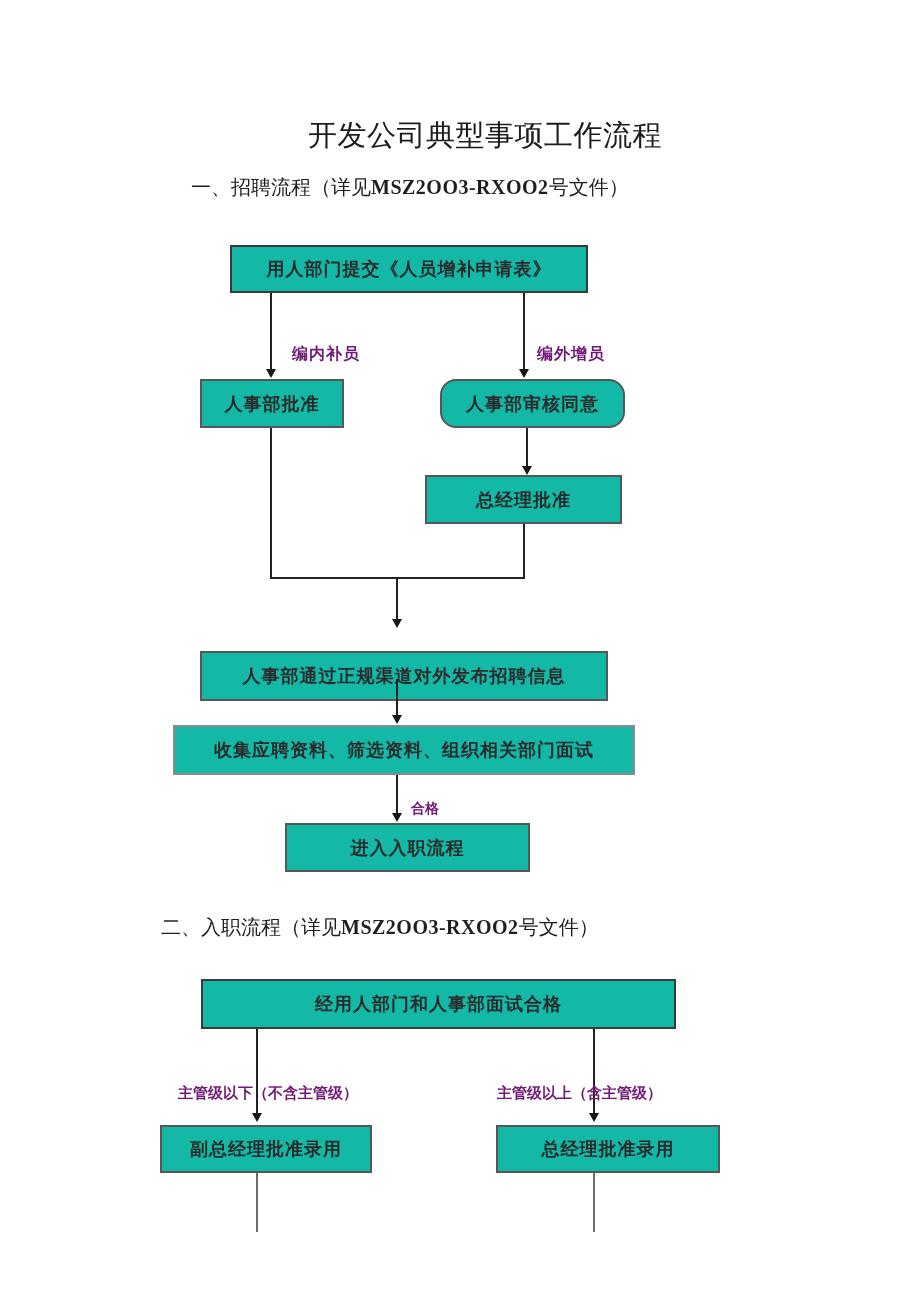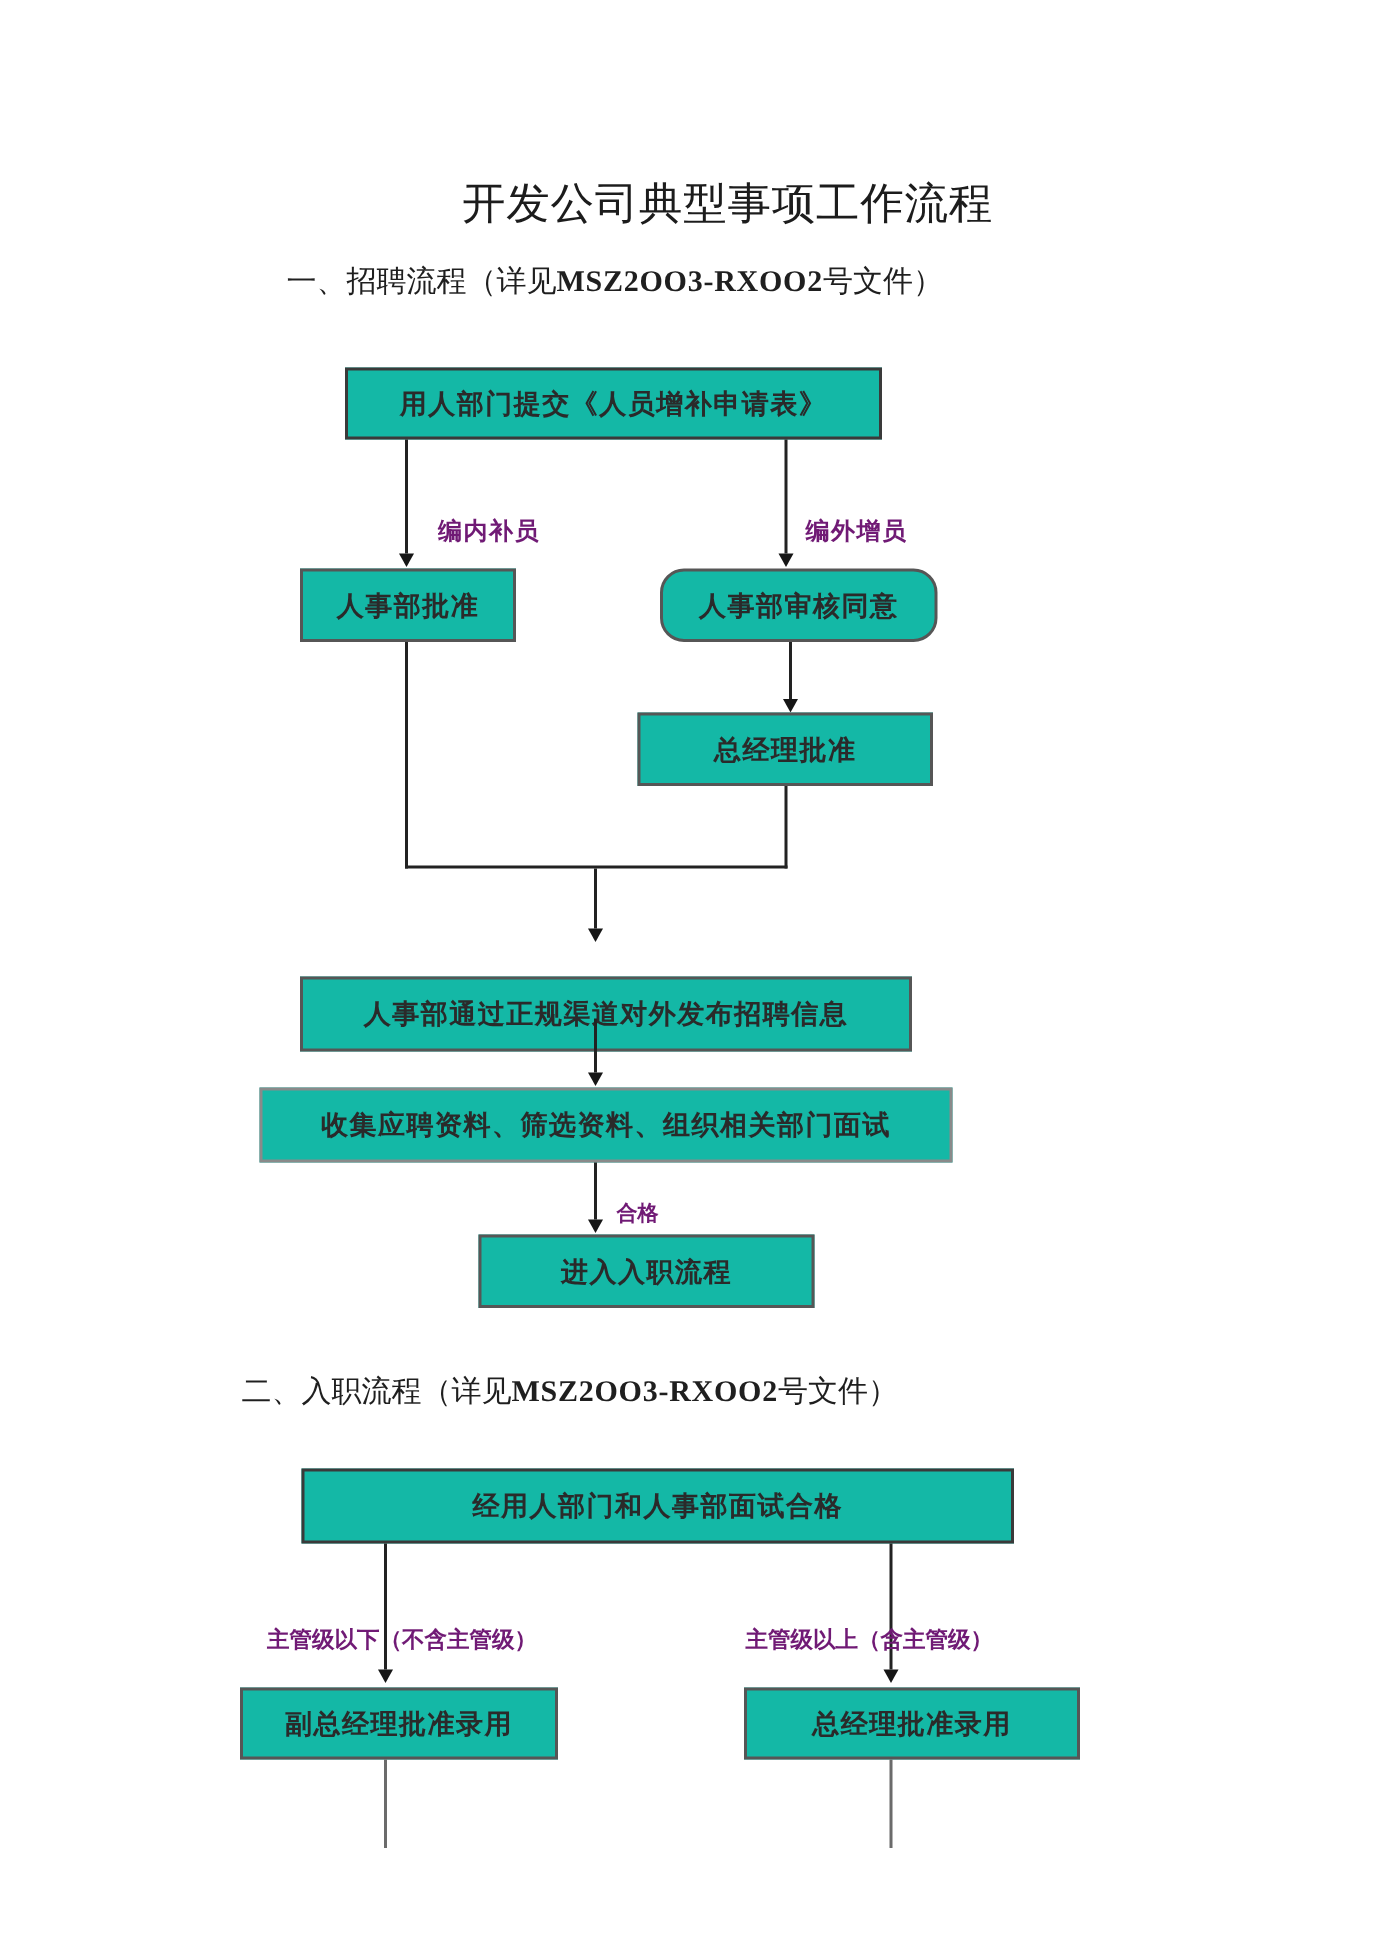--- a/index.html
+++ b/index.html
@@ -108,21 +108,21 @@
 
     <div class="vline" style="left:396px; top:679px; height:36px;"></div>
     <div class="ah" style="left:392px; top:715px;"></div>
 
     <div class="fc-box light" style="left:173px; top:725px; width:462px; height:50px;">收集应聘资料、筛选资料、组织相关部门面试</div>
 
     <div class="vline" style="left:396px; top:775px; height:38px;"></div>
     <div class="ah" style="left:392px; top:813px;"></div>
     <div class="edge-label small" style="left:411px; top:800px;">合格</div>
 
-    <div class="fc-box" style="left:285px; top:823px; width:224px; height:49px;margin-left:34px;">进入入职流程</div>
+    <div class="fc-box" style="left:285px; top:823px; width:245px; height:49px;">进入入职流程</div>
   </div>
 
   <div class="sec-heading" style="left:161px; top:903px;margin-top:11px;">
     <span>二、入职流程（详见</span><span class="code">MSZ2OO3-RXOO2</span><span>号文件）</span>
   </div>
 
   <div>
 
     <div class="fc-box primary" style="left:201px; top:979px; width:475px; height:50px;">经用人部门和人事部面试合格</div>
 

